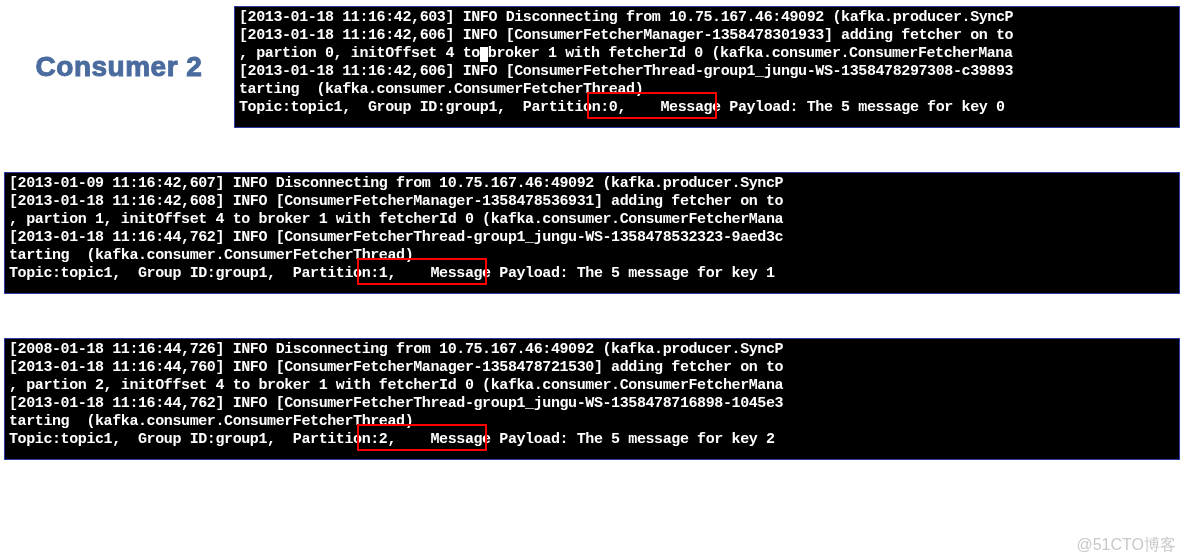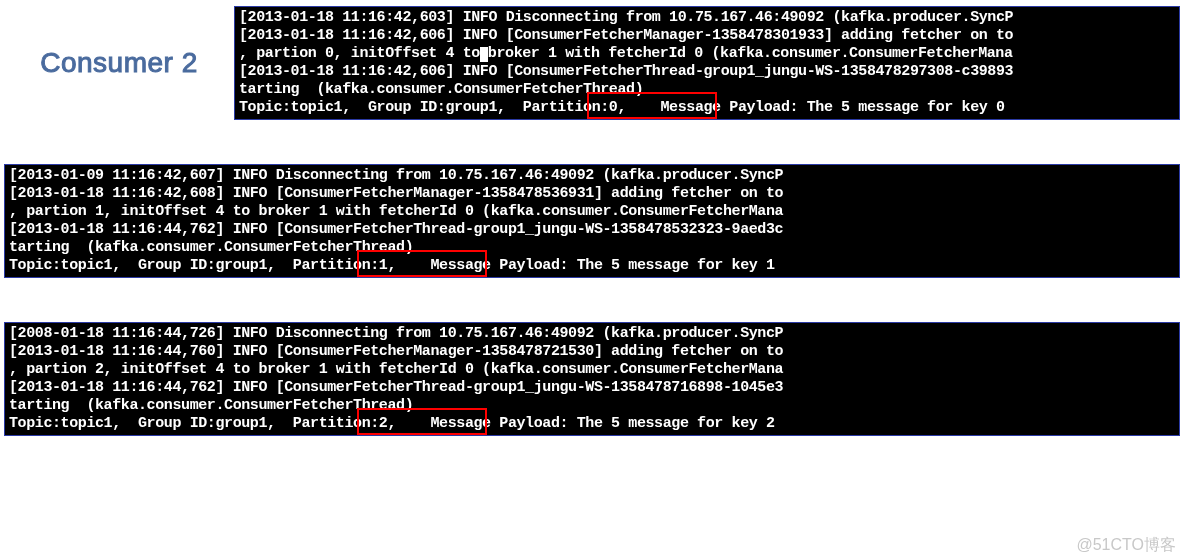--- a/index.html
+++ b/index.html
@@ -14,30 +14,30 @@
   .row {
     display: flex;
     align-items: center;
     margin-bottom: 44px;
   }
   .label {
     width: 230px;
     flex-shrink: 0;
     text-align: center;
     font-size: 28px;
-    font-weight: 400;
+    font-weight: 700;
     color: #4a6b9e;
     -webkit-text-stroke: 1px #4a6b9e;
     letter-spacing: 0.5px;
   }
   .term-wrap {
     flex: 1;
     border: 1px solid #2b3aa5;
     background: #000;
-    padding: 2px 4px 2px 4px;
+    padding: 2px 4px 10px 4px;
     position: relative;
     overflow: hidden;
   }
   .term {
     font-family: "Courier New", monospace;
     font-size: 15px;
     font-weight: bold;
     color: #fff;
     white-space: pre;
     line-height: 18px;

